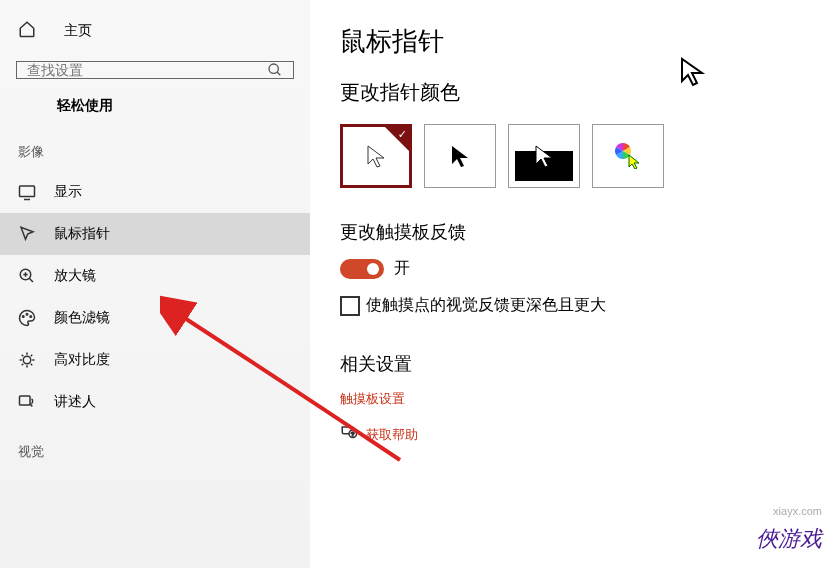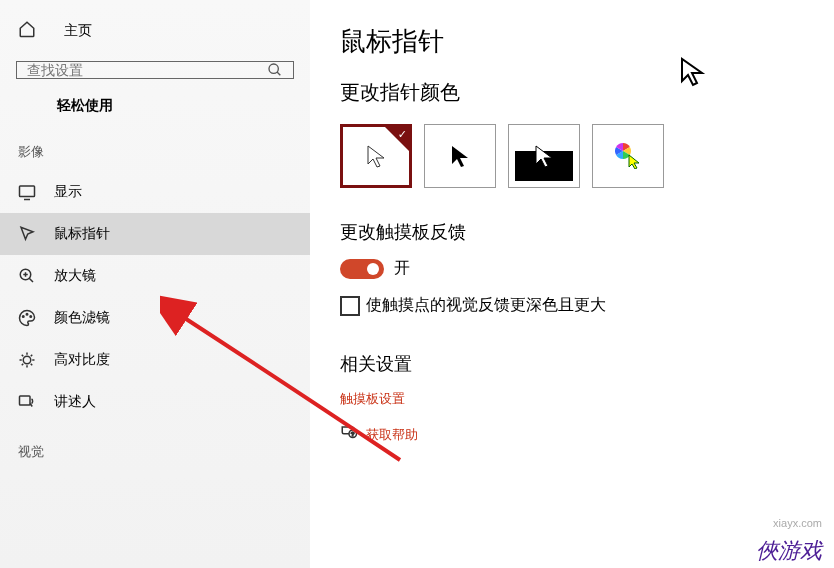--- a/index.html
+++ b/index.html
@@ -43,21 +43,21 @@
     
     .link { color: #c93216; font-size: 13px; display: block; margin-bottom: 16px; cursor: pointer; }
     
     .help-row { display: flex; align-items: center; gap: 8px; margin-top: 15px; }
     .help-row .link { margin: 0; }
     
     .arrow-annotation { position: absolute; left: 160px; top: 200px; pointer-events: none; }
     
     .cursor-decoration { position: absolute; top: 56px; right: 124px; }
     
-    .watermark { position: absolute; bottom: 0; right: 12px; text-align: right; color: #aaa; font-size: 11px; line-height: 1.6; }
+    .watermark { position: absolute; bottom: 12px; right: 12px; text-align: right; color: #aaa; font-size: 11px; line-height: 1.6; }
     .watermark .big { font-size: 22px; color: #4c1d95; font-style: italic; font-weight: 500; }
   </style>
 </head>
 <body>
 
 <div class="sidebar">
   <div class="home-row">
     <span class="icon-slot">
       <svg width="18" height="18" viewBox="0 0 24 24" fill="none" stroke="#333" stroke-width="2">
           <path d="M3 11l9-8 9 8v10a1 1 0 01-1 1H4a1 1 0 01-1-1z"></path>

